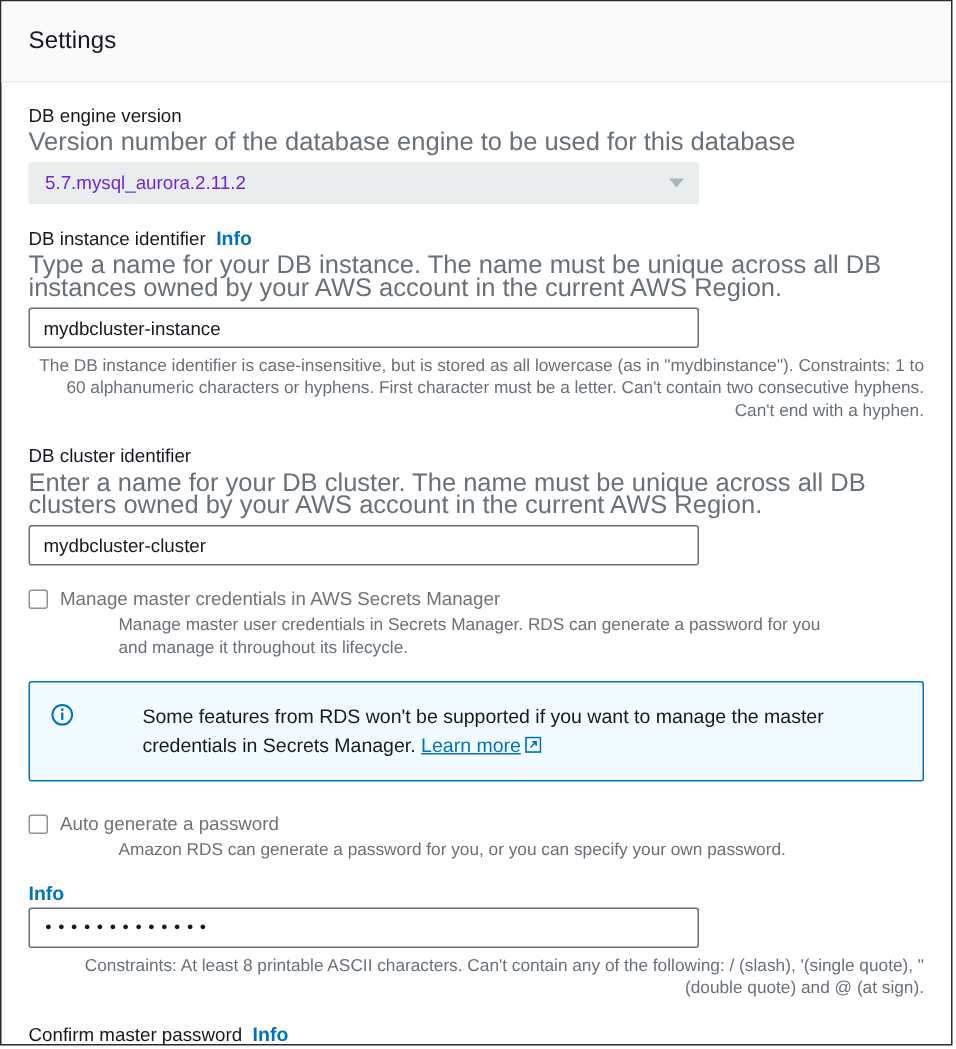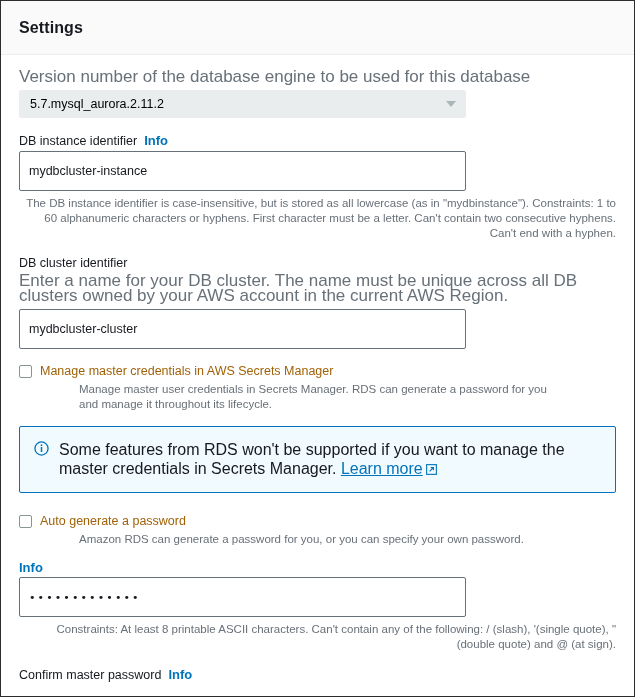--- a/index.html
+++ b/index.html
@@ -29,21 +29,21 @@
     background: #fafafa;
     border-bottom: 1px solid #eaeded;
     display: flex;
     align-items: center;
     padding: 0 18px;
     box-sizing: border-box;
     flex: none;
   }
   .panel-title {
     font-size: 16px;
-    font-weight: bold;
+    font-weight: normal;
     color: #16191f;
     letter-spacing: 0.1px;
   }
   
   .panel-body {
     padding: 14px 18px 10px 18px;
     box-sizing: border-box;
     flex: 1 1 auto;
   }
   .field {
@@ -87,34 +87,34 @@
     width: 447px;
     height: 28px;
     background: #eaeded;
     border: 1px solid #eaeded;
     border-radius: 2px;
     box-sizing: border-box;
     display: flex;
     align-items: center;
     justify-content: space-between;
     padding: 0 9px 0 10px;
-    color: #000000;
+    color: #6d28d9;
     font-size: 12.5px;
     cursor: default;
   }
   .caret {
     width: 0; height: 0;
     border-left: 5px solid transparent;
     border-right: 5px solid transparent;
     border-top: 6px solid #aab7b8;
   }
   
   .text-input {
     width: 447px;
-    height: 40px;
+    height: 27px;
     border: 1px solid #687078;
     border-radius: 2px;
     box-sizing: border-box;
     padding: 0 9px;
     font-family: "Liberation Sans", sans-serif;
     font-size: 12.5px;
     color: #16191f;
     background: #ffffff;
     outline: none;
     display: flex;
@@ -141,21 +141,21 @@
     border-radius: 2px;
     background: #ffffff;
     box-sizing: border-box;
     margin-top: 2px;
     flex: none;
     cursor: pointer;
   }
   .check-texts { flex: 1 1 auto; }
   .check-label {
     font-size: 12.5px;
-    color: #a16207;
+    color: #737373;
     line-height: 17px;
     cursor: pointer;
   }
   .check-desc {
     font-size: 11.5px;
     color: #687078;
     line-height: 15px;
     margin-top: 2px;
     max-width: 470px;
     margin-left: 39px;
@@ -171,23 +171,24 @@
     margin: 14px 0 20px 0;
     max-width: 600px;
     box-sizing: border-box;
   }
   .info-icon {
     width: 15px; height: 15px;
     flex: none;
     margin-top: 1px;
   }
   .alert-text {
-    font-size: 16px;
+    font-size: 13px;
     color: #16191f;
     line-height: 19px;
+    margin-left: 36px;
   }
   .learn-more {
     color: #0073bb;
     text-decoration: underline;
     cursor: pointer;
   }
   .ext-icon {
     display: inline-block;
     width: 11px; height: 11px;
     vertical-align: -1px;
@@ -199,32 +200,36 @@
 
 <div class="page">
 
   <div class="panel-header">
     <div class="panel-title">Settings</div>
   </div>
 
   <div class="panel-body">
 
     <div class="field">
+      <div class="field-label">
+        <span class="field-label-text">DB engine version</span>
+      </div>
       <div class="field-desc">Version number of the database engine to be used for this database</div>
       <div class="select-disabled">
         <span>5.7.mysql_aurora.2.11.2</span>
         <span class="caret"></span>
       </div>
     </div>
 
     <div class="field">
       <div class="field-label">
         <span class="field-label-text">DB instance identifier</span>
         <span class="info-link">Info</span>
       </div>
+      <div class="field-desc">Type a name for your DB instance. The name must be unique across all DB instances owned by your AWS account in the current AWS Region.</div>
       <div class="text-input">
         <span>mydbcluster-instance</span>
       </div>
       <div class="field-hint">The DB instance identifier is case-insensitive, but is stored as all lowercase (as in "mydbinstance"). Constraints: 1 to 60 alphanumeric characters or hyphens. First character must be a letter. Can't contain two consecutive hyphens. Can't end with a hyphen.</div>
     </div>
 
     <div class="field">
       <div class="field-label">
         <span class="field-label-text">DB cluster identifier</span>
       </div>

